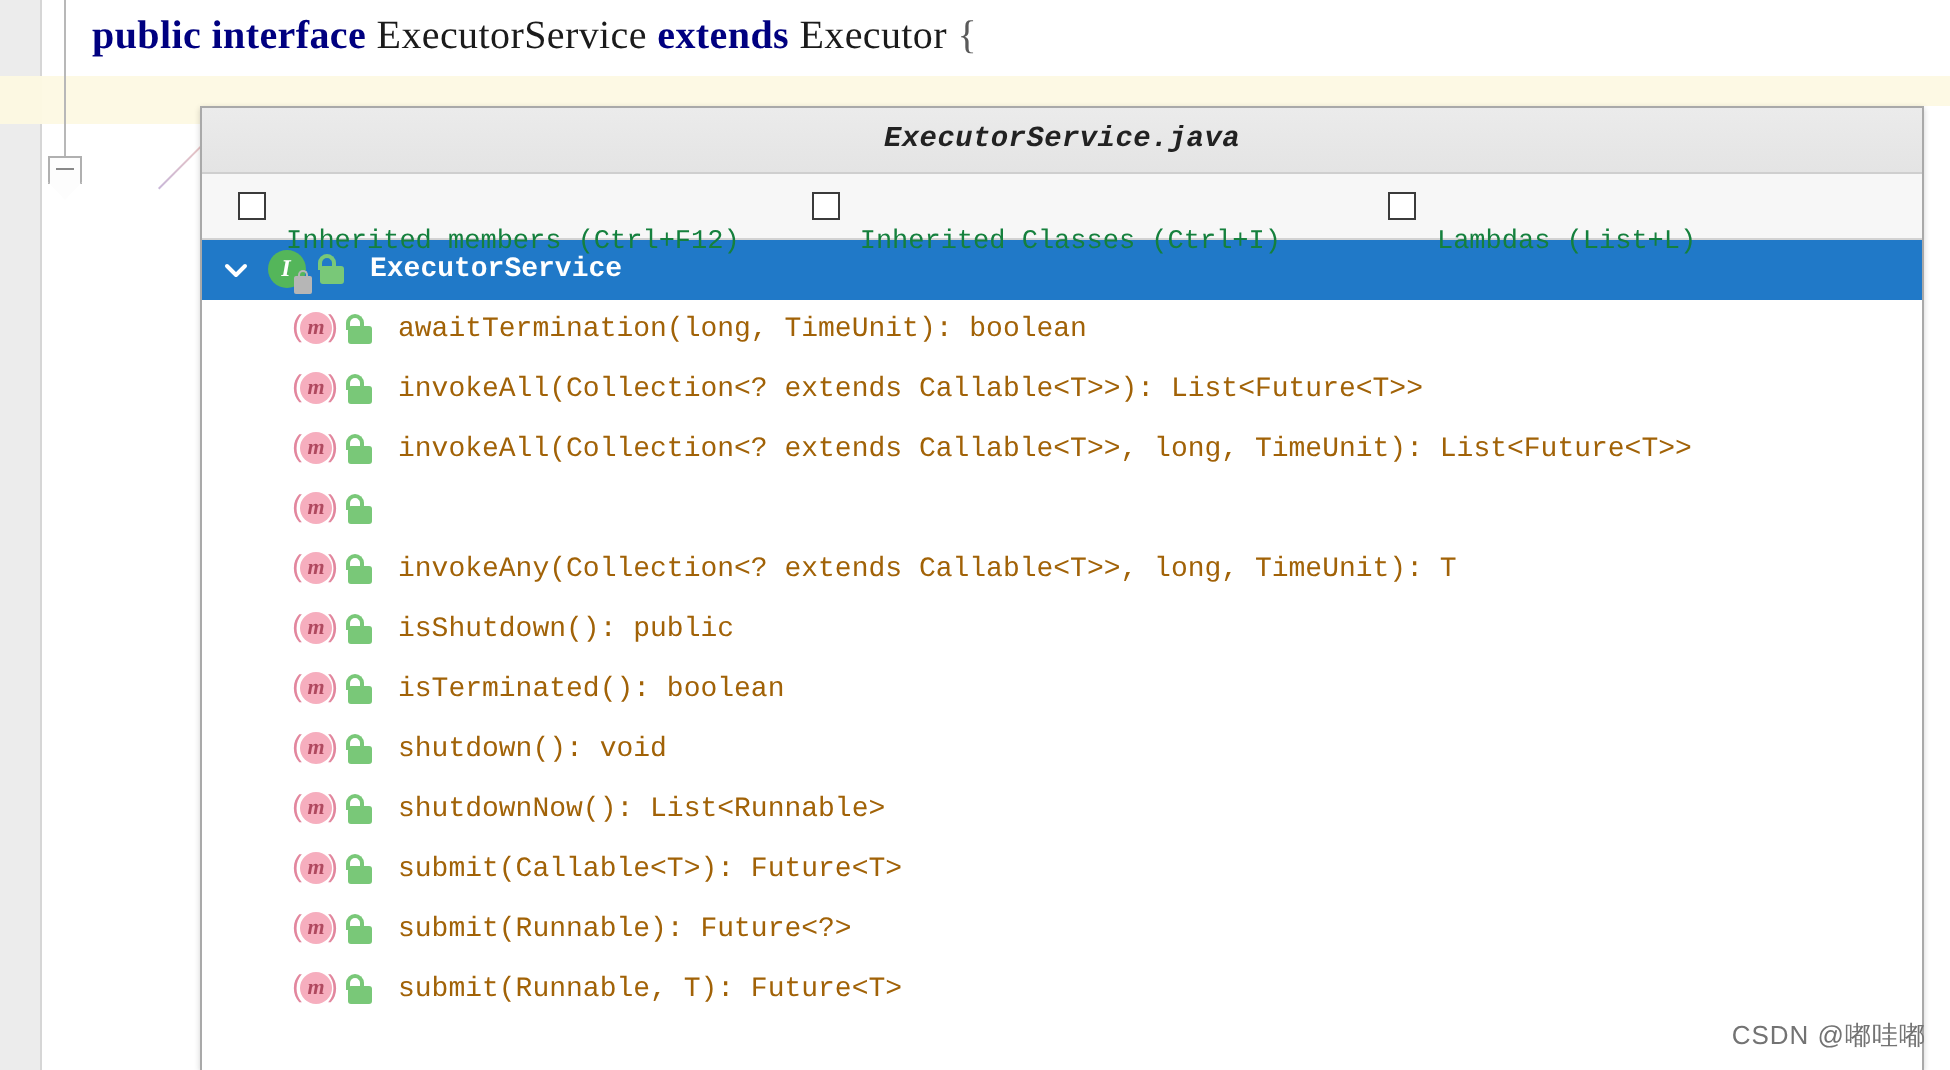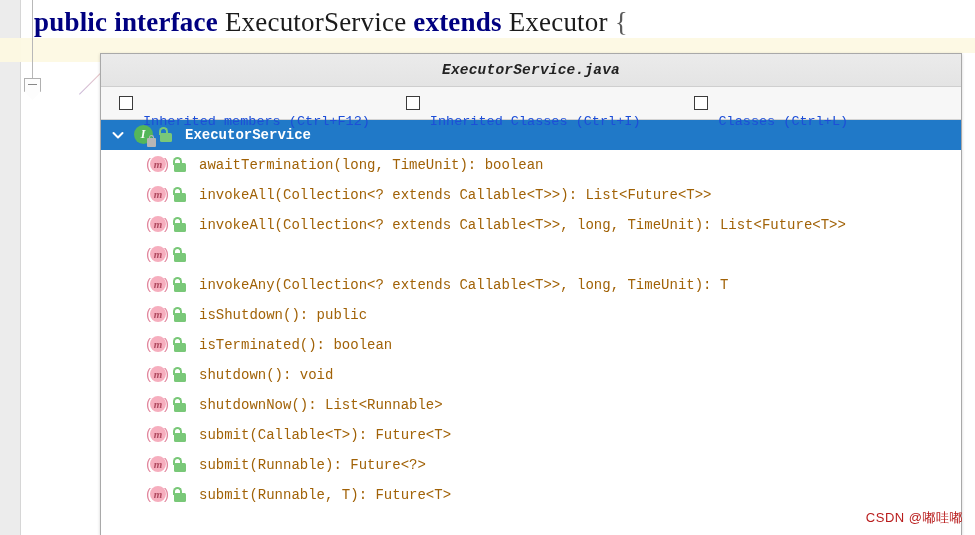--- a/index.html
+++ b/index.html
@@ -69,24 +69,24 @@
     position: absolute;
     left: 28px;
     top: 84px;
     width: 9px;
     height: 1px;
     background: #888;
   }
 
   .code-line {
     position: absolute;
-    left: 34px;
+    left: 46px;
     top: 7px;
     font-family: "Liberation Serif", "DejaVu Serif", serif;
-    font-size: 27px;
+    font-size: 20px;
     letter-spacing: 0.2px;
     white-space: pre;
     color: #1b1b1b;
   }
   .kw {
     color: #000080;
     font-weight: bold;
   }
   .plain { color: #1b1b1b; }
   .brace { color: #5a5a5a; }
@@ -177,21 +177,21 @@
     height: 14px;
     border: 1.6px solid #3b3b3b;
     background: #ffffff;
     box-sizing: border-box;
     margin-right: 10px;
     flex: 0 0 auto;
   }
   .filter-label {
     font-family: "Liberation Mono", "DejaVu Sans Mono", monospace;
     font-size: 13.5px;
-    color: #1d4ed8;
+    color: #15803d;
     white-space: nowrap;
     margin-top: 37px;
   }
   .filter-item:nth-child(2) { margin-left: 6px; margin-right: 44px; }
   .filter-item:nth-child(3) { margin-left: 10px; }
 
   
   .tree {
     background: #ffffff;
   }
@@ -341,21 +341,21 @@
   }
   .tree-row.child .row-text { color: #a16207; }
 
   
   #watermark {
     position: absolute;
     right: 12px;
     bottom: 8px;
     font-family: "Liberation Sans", sans-serif;
     font-size: 13px;
-    color: #b91c1c;
+    color: #737373;
     letter-spacing: 0.5px;
     user-select: none;
   }
 
   
   .right-strip {
     position: absolute;
     left: 962px; top: 0;
     width: 13px; height: 535px;
     background: #ffffff;
@@ -397,21 +397,21 @@
       <div class="filter-item">
         <span class="filter-box"></span>
         <span class="filter-label">Inherited members (Ctrl+F12)</span>
       </div>
       <div class="filter-item">
         <span class="filter-box"></span>
         <span class="filter-label">Inherited Classes (Ctrl+I)</span>
       </div>
       <div class="filter-item">
         <span class="filter-box"></span>
-        <span class="filter-label">Classes (Ctrl+L)</span>
+        <span class="filter-label">Lambdas (List+L)</span>
       </div>
     </div>
 
     <div class="tree" id="tree-container">
 
       <div class="tree-row selected">
         <span class="chevron">
           <svg width="14" height="14" viewBox="0 0 14 14">
               <path d="M2.5 5 L7 9.5 L11.5 5" fill="none" stroke="#ffffff" stroke-width="2" stroke-linecap="round" stroke-linejoin="round"></path>
             </svg>

